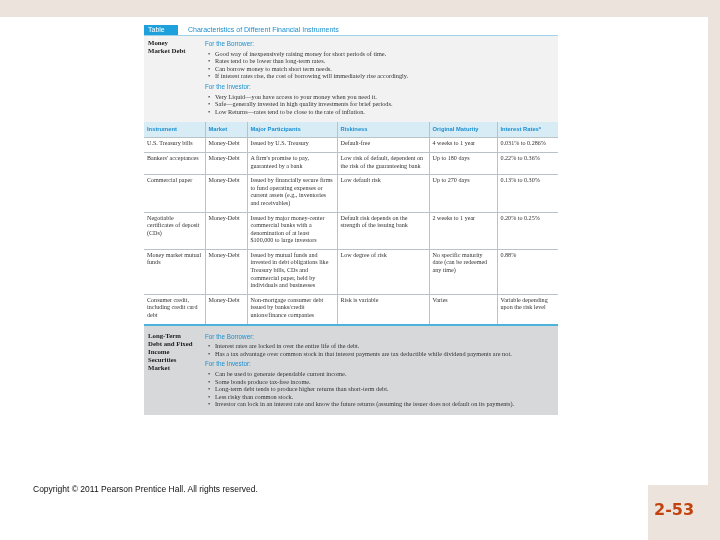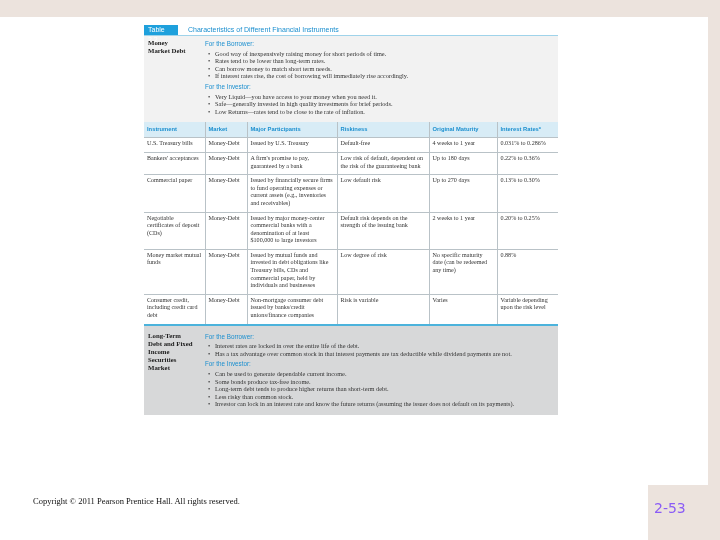--- a/index.html
+++ b/index.html
@@ -1,21 +1,21 @@
 <!DOCTYPE html>
 <html><head>
 <meta charset="utf-8">
 <style>
   html, body { margin:0; padding:0; }
   body { width:720px; height:540px; position:relative; overflow:hidden; background:#ffffff; font-family:"Liberation Serif", serif; }
   .frame-top { position:absolute; left:0; top:0; width:720px; height:17px; background:#ece3dd; }
   .frame-right { position:absolute; left:708px; top:0; width:12px; height:540px; background:#ece3dd; }
   .page-box { position:absolute; left:648px; top:485px; width:72px; height:55px; background:#ece3dd; }
-  .page-num { position:absolute; left:654px; top:500px; font-family:"DejaVu Sans", sans-serif; font-weight:normal; font-size:14px; color:#8b5cf6; }
-  .copyright { position:absolute; left:33px; top:496px; font-family:Liberation Serif, serif; font-size:8.5px; color:#111; }
+  .page-num { position:absolute; left:654px; top:500px; font-family:"DejaVu Sans", sans-serif; font-weight:bold; font-size:16px; color:#c2410c; }
+  .copyright { position:absolute; left:33px; top:484px; font-family:Liberation Sans, sans-serif; font-size:8.5px; color:#111; }
 
   .doc { position:absolute; left:144px; top:25px; width:414px; font-size:6.3px; line-height:7.6px; color:#333; }
   .title-bar { height:10px; display:flex; align-items:center; border-bottom:1px solid #9fd3ea; background:#ffffff; }
   .tbl-label { background:#1ea0dc; color:#fff; font-family:"Liberation Sans", sans-serif; font-size:7px; padding:0 4px; height:10px; line-height:10px; width:26px; }
   .tbl-title { color:#1b8fcf; font-family:"Liberation Sans", sans-serif; font-size:7px; margin-left:10px; }
 
   .section { background:#f2f2f2; display:flex; padding:3px 0 4px 0; }
   .section.gray { background:#d7d8d9; }
   .sec-name { width:57px; padding-left:4px; font-weight:bold; color:#222; font-size:6.8px; line-height:8px; }
   .sec-body { flex:1; }

